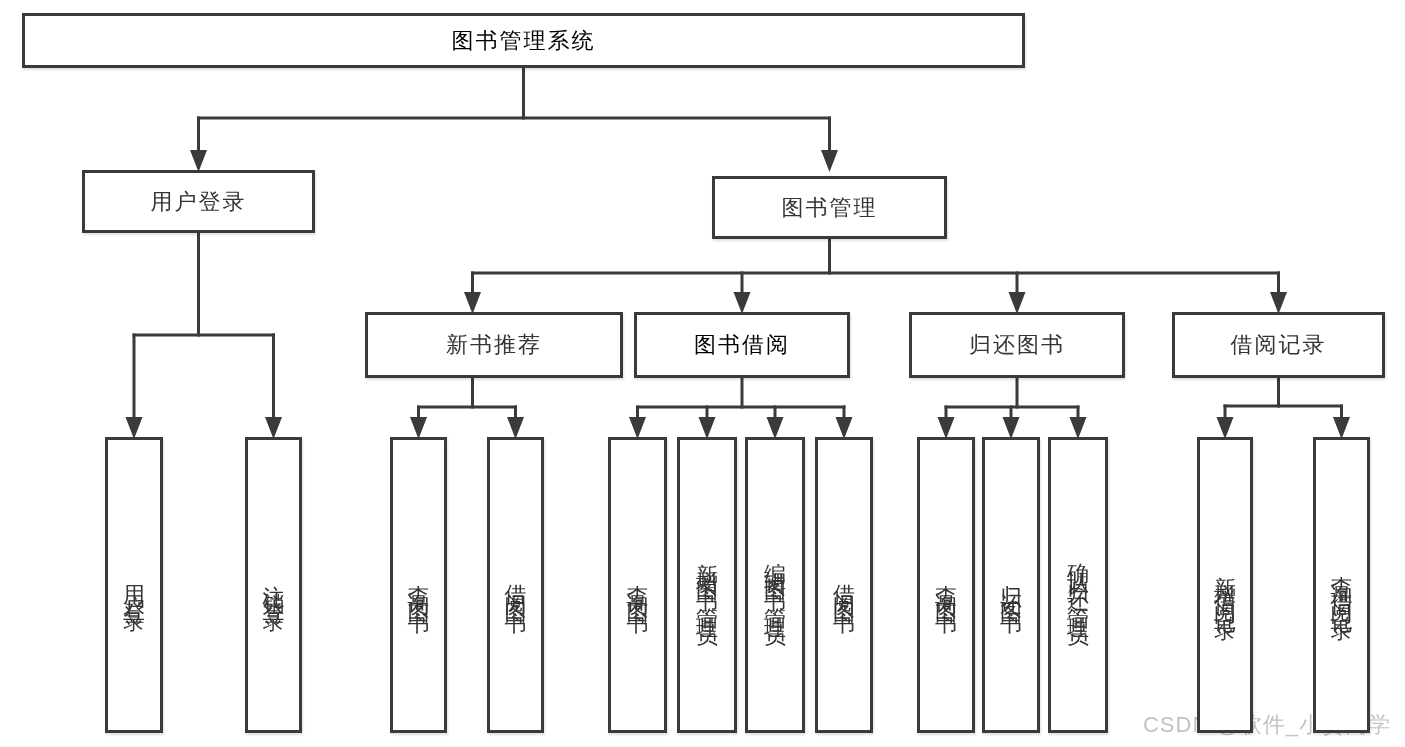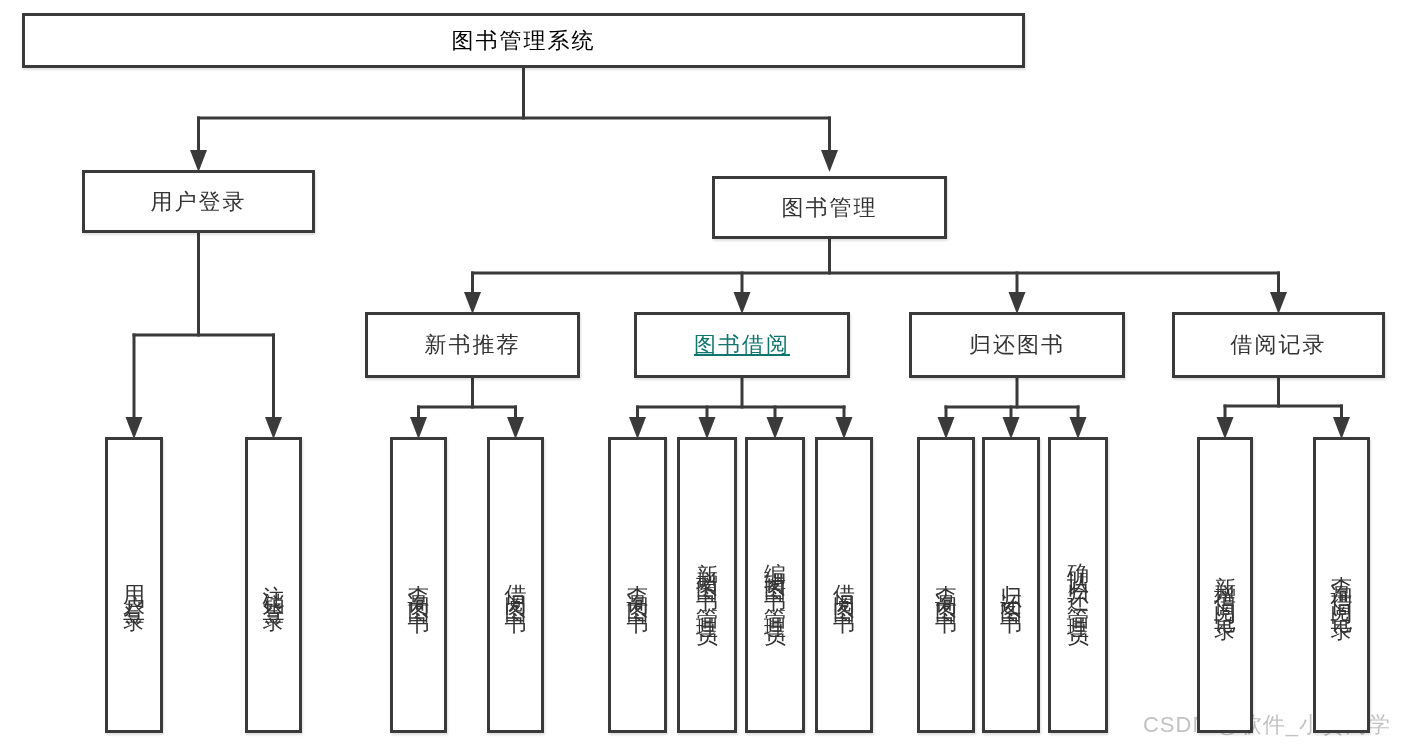--- a/index.html
+++ b/index.html
@@ -112,25 +112,25 @@
   <div id="watermark">CSDN @软件_小贺同学</div>
 <div class="node horiz" style="left: 22px; top: 13px; width: 1003px; height: 55px; border-color: rgb(58, 58, 58); background: rgb(255, 255, 255);">
       <span class="label" style="color: #000000;">图书管理系统</span>
     </div>
     <div class="node horiz" style="left: 82px; top: 170px; width: 233px; height: 63px; border-color: rgb(58, 58, 58); background: rgb(255, 255, 255);">
       <span class="label" style="color: rgb(51, 51, 51);">用户登录</span>
     </div>
     <div class="node horiz" style="left: 712px; top: 176px; width: 235px; height: 63px; border-color: rgb(58, 58, 58); background: rgb(255, 255, 255);">
       <span class="label" style="color: rgb(51, 51, 51);">图书管理</span>
     </div>
-    <div class="node horiz" style="left: 365px; top: 312px; width: 215px; height: 66px; border-color: rgb(58, 58, 58); background: rgb(255, 255, 255);">
+    <div class="node horiz" style="left: 365px; top: 312px; width: 258px; height: 66px; border-color: rgb(58, 58, 58); background: rgb(255, 255, 255);">
       <span class="label" style="color: rgb(51, 51, 51);">新书推荐</span>
     </div>
     <div class="node horiz" style="left: 634px; top: 312px; width: 216px; height: 66px; border-color: rgb(58, 58, 58); background: rgb(255, 255, 255);">
-      <span class="label" style="color: #0f766e; text-decoration: underline;">图书借阅</span>
+      <span class="label" style="color: #000000;">图书借阅</span>
     </div>
     <div class="node horiz" style="left: 909px; top: 312px; width: 216px; height: 66px; border-color: rgb(58, 58, 58); background: rgb(255, 255, 255);">
       <span class="label" style="color: rgb(51, 51, 51);">归还图书</span>
     </div>
     <div class="node horiz" style="left: 1172px; top: 312px; width: 213px; height: 66px; border-color: rgb(58, 58, 58); background: rgb(255, 255, 255);">
       <span class="label" style="color: rgb(51, 51, 51);">借阅记录</span>
     </div>
     <div class="node vert" style="left: 105px; top: 437px; width: 58px; height: 296px; border-color: rgb(58, 58, 58); background: rgb(255, 255, 255);">
       <span class="label" style="color: rgb(51, 51, 51);">用户登录</span>
     </div>

